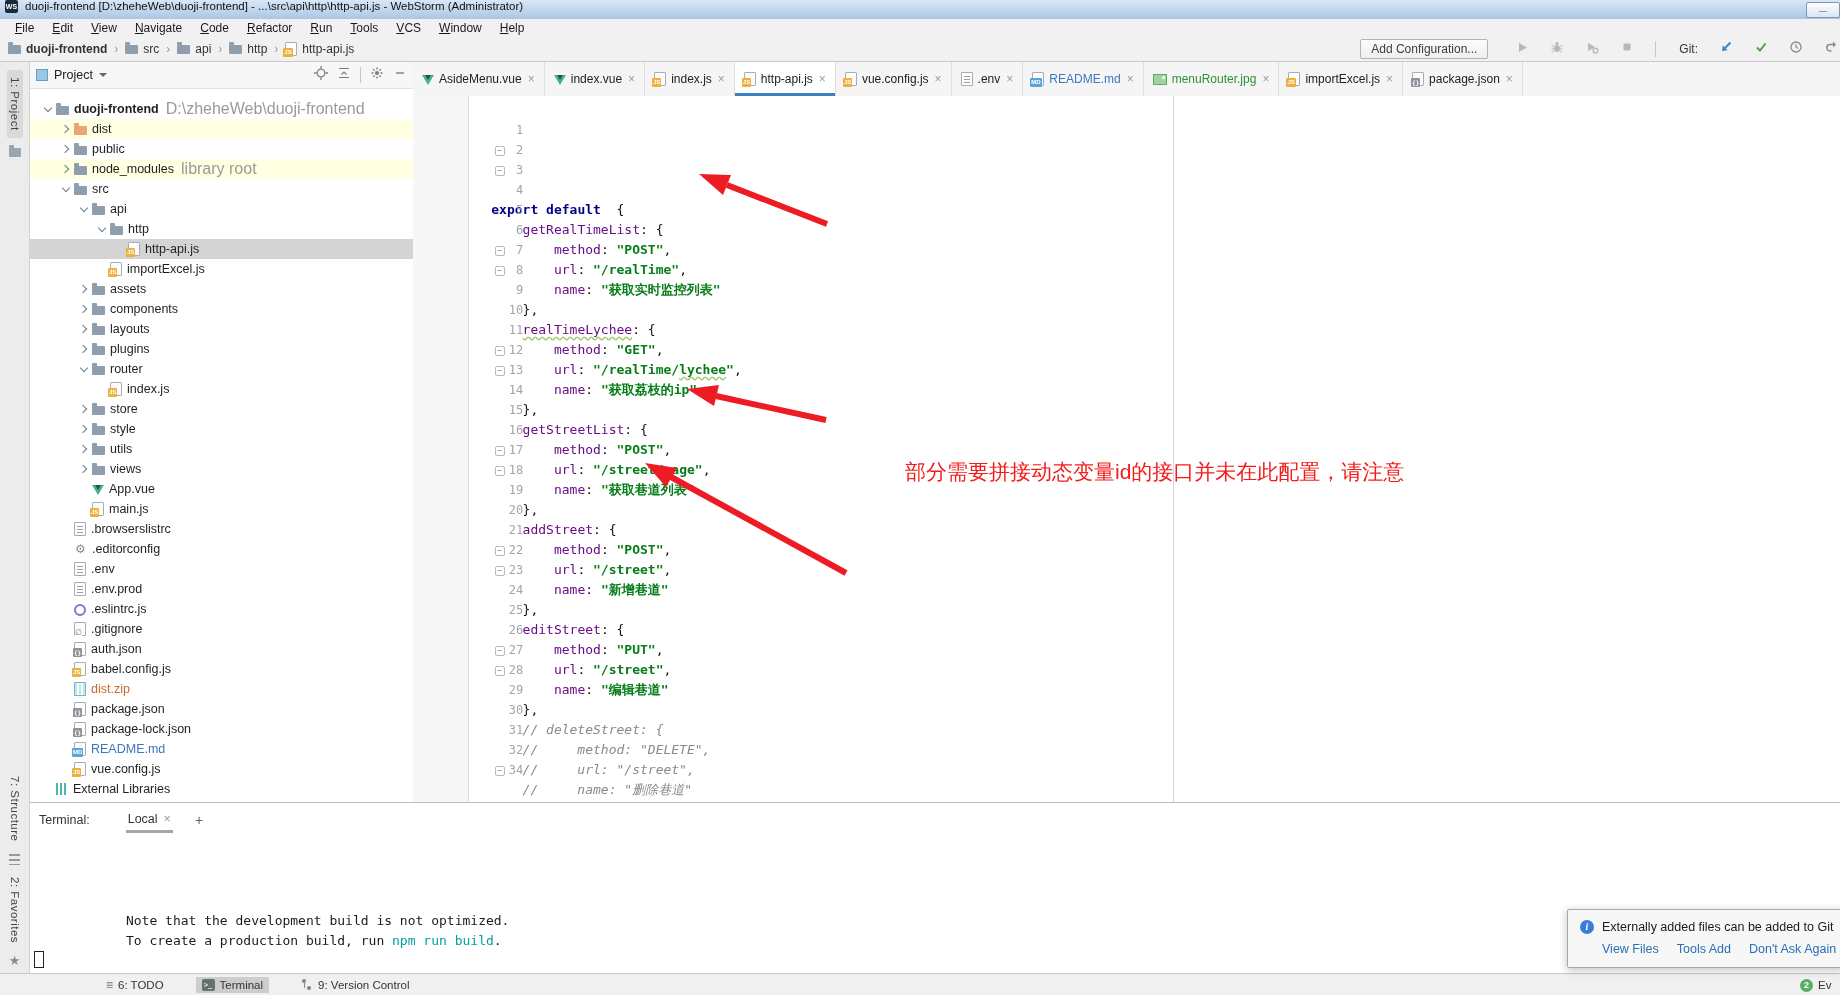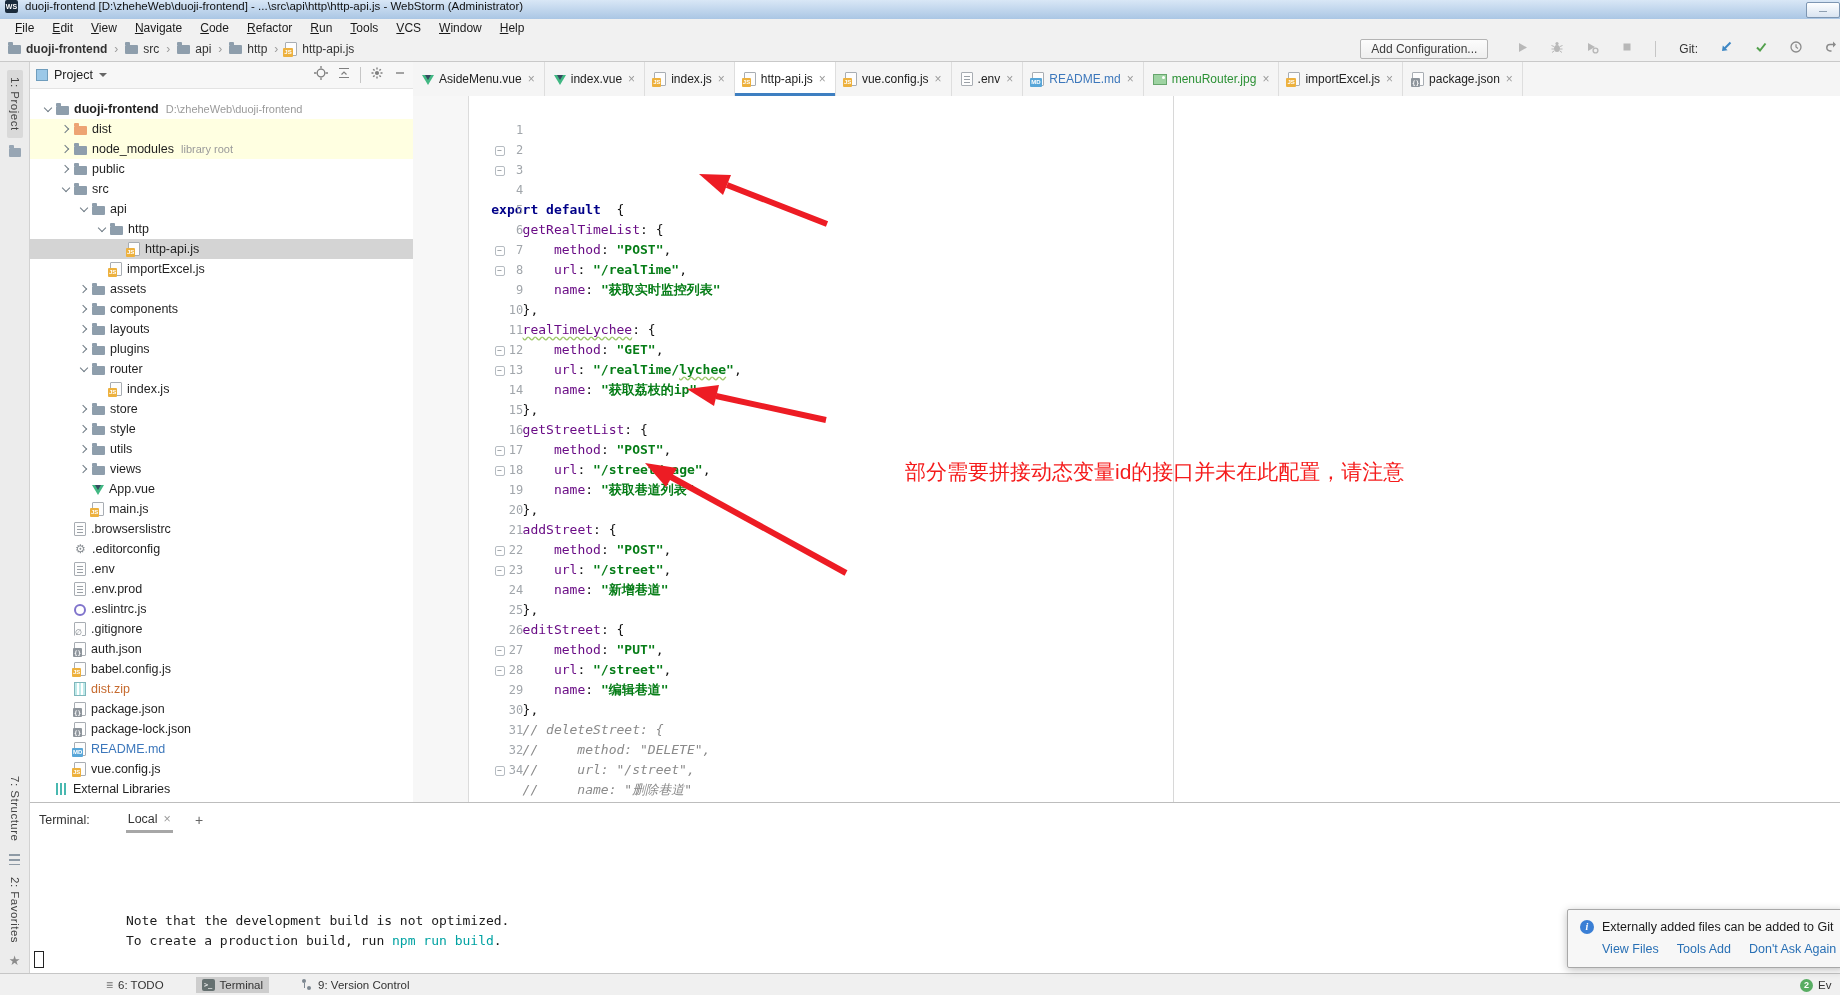--- a/index.html
+++ b/index.html
@@ -52,21 +52,21 @@
   .tree{padding-top:10px;font-size:12.5px;color:#1f1f1f}
   .trow{height:20px;line-height:20px;display:flex;align-items:center;white-space:nowrap}
   .lv0{padding-left:12px}.lv1{padding-left:30px}.lv2{padding-left:48px}.lv3{padding-left:66px}.lv4{padding-left:84px}
   .st-sel{background:#d4d4d4}
   .st-warm{background:#ffffe1}
   .chev-slot{display:inline-block;width:14px;height:12px;position:relative;flex:none}
   .chev-slot::before{content:"";display:none;width:5px;height:5px;border-right:1.5px solid #6f7b85;border-bottom:1.5px solid #6f7b85;position:absolute}
   .chev-slot.cv-r::before{display:block;transform:rotate(-45deg);top:3px;left:2px}
   .chev-slot.cv-d::before{display:block;transform:rotate(45deg);top:2px;left:3px}
   .row-label{margin-left:5px}
-  .row-extra{color:#9a9a9a;margin-left:7px;font-size:11px}
+  .row-extra{color:#9a9a9a;margin-left:7px;font-size:16px}
   .lb-bold{font-weight:bold}
   .lb-blue{color:#3c77bb}
   .lb-orange{color:#c66a2e}
   .lb-green{color:#2c9135}
   
   .ic{display:inline-block;vertical-align:middle;position:relative;flex:none}
   .ic-folder{width:13px;height:9px;background:#8e9eac;border-radius:1px;margin-top:2px}
   .ic-folder::before{content:"";position:absolute;top:-3px;left:0;width:5px;height:3px;background:inherit;border-radius:1px 1px 0 0}
   .ic-folder.ex{background:#eda473}
   .ic-js,.ic-md,.ic-json,.ic-text,.ic-ignore{width:10px;height:12px;background:#fdfdfd;border:1px solid #a8adb3;border-radius:1px}
@@ -297,34 +297,34 @@
       </div>
 
       <div class="trow lv1 st-warm">
 
         <span class="chev-slot cv-r"></span>
         <span class="ic ic-folder ex"></span>
         <span class="row-label">dist</span>
         <span class="row-extra"></span>
       </div>
 
+      <div class="trow lv1">
+
+        <span class="chev-slot cv-r"></span>
+        <span class="ic ic-folder"></span>
+        <span class="row-label">public</span>
+        <span class="row-extra"></span>
+      </div>
+
       <div class="trow lv1 st-warm">
 
         <span class="chev-slot cv-r"></span>
         <span class="ic ic-folder"></span>
         <span class="row-label">node_modules</span>
         <span class="row-extra">library root</span>
-      </div>
-
-      <div class="trow lv1">
-
-        <span class="chev-slot cv-r"></span>
-        <span class="ic ic-folder"></span>
-        <span class="row-label">public</span>
-        <span class="row-extra"></span>
       </div>
 
       <div class="trow lv1">
 
         <span class="chev-slot cv-d"></span>
         <span class="ic ic-folder"></span>
         <span class="row-label">src</span>
         <span class="row-extra"></span>
       </div>
 

